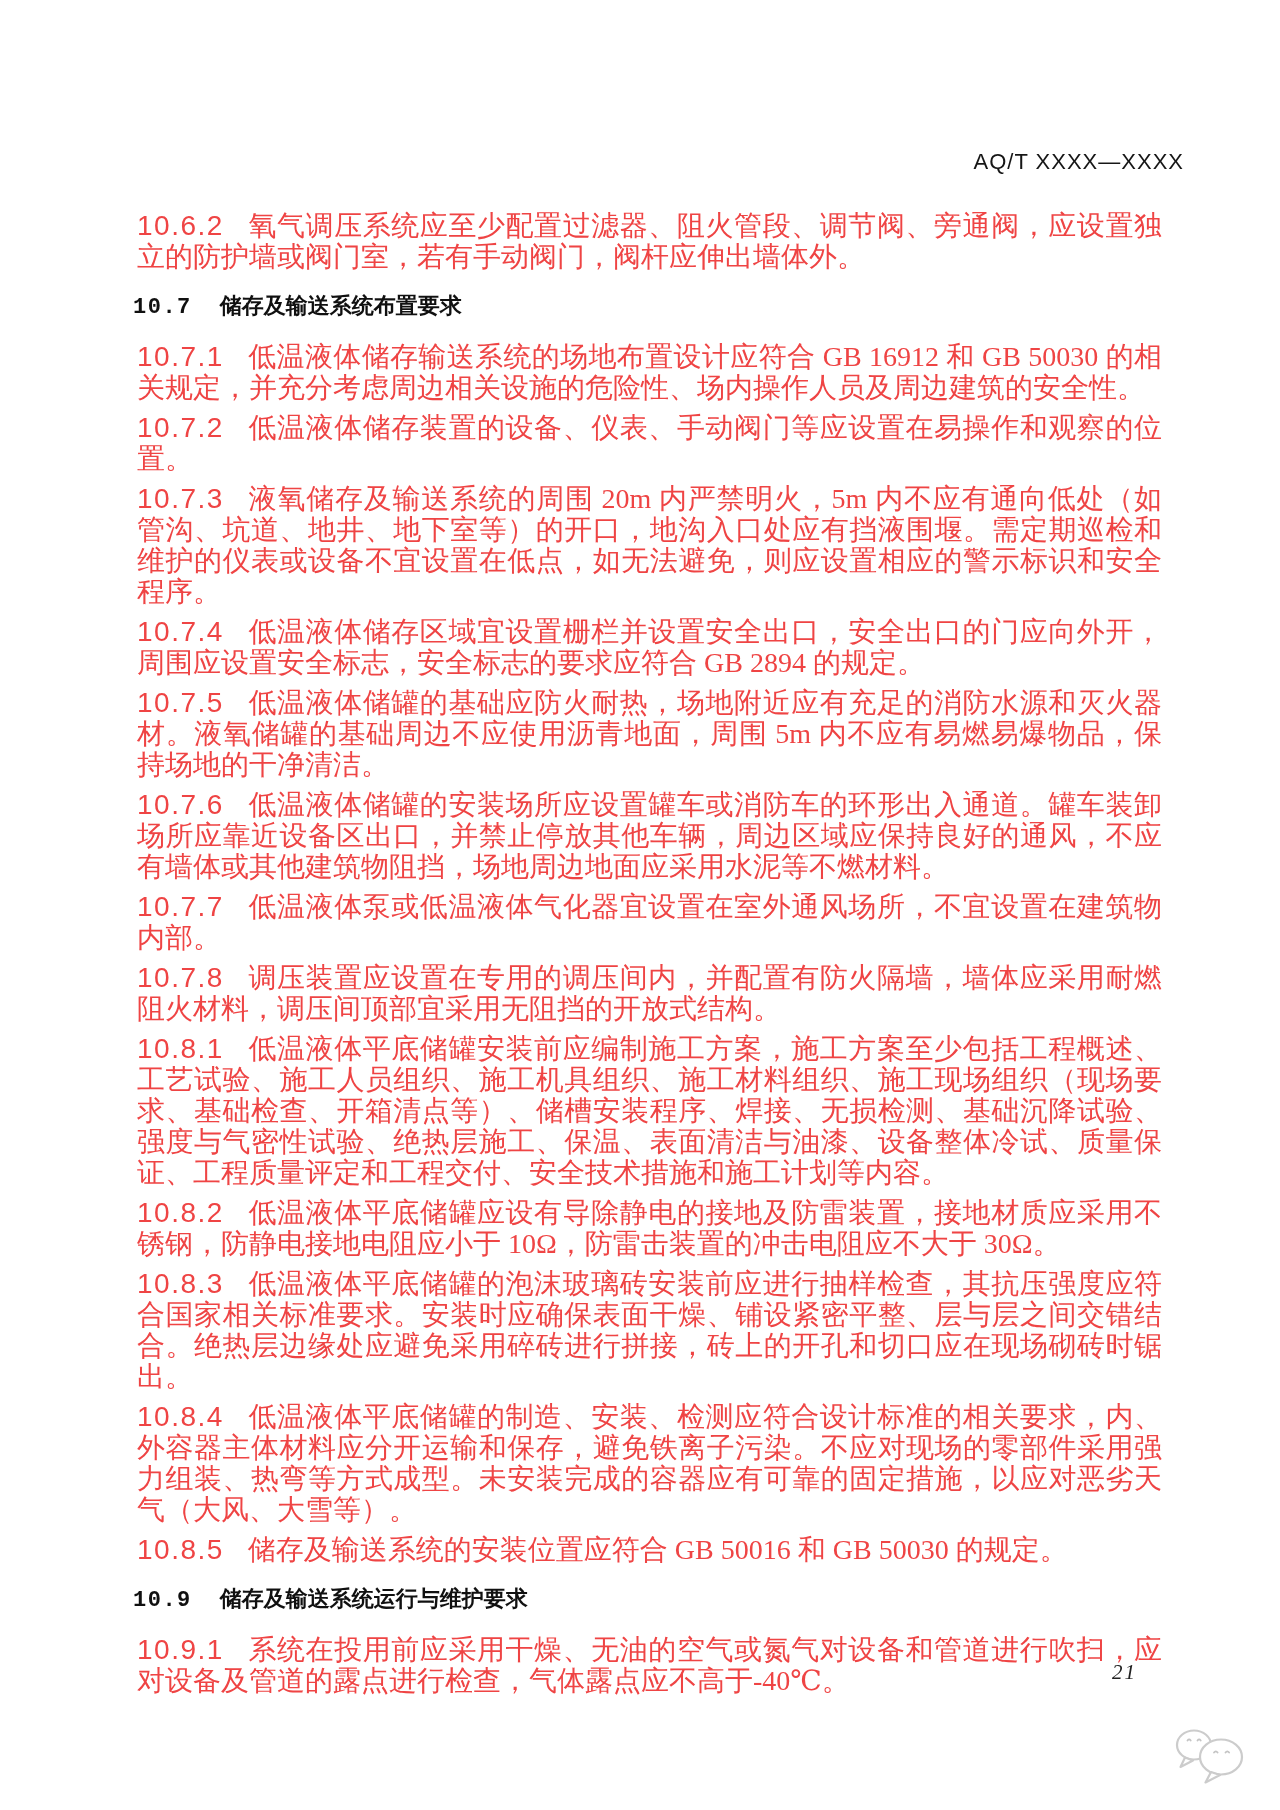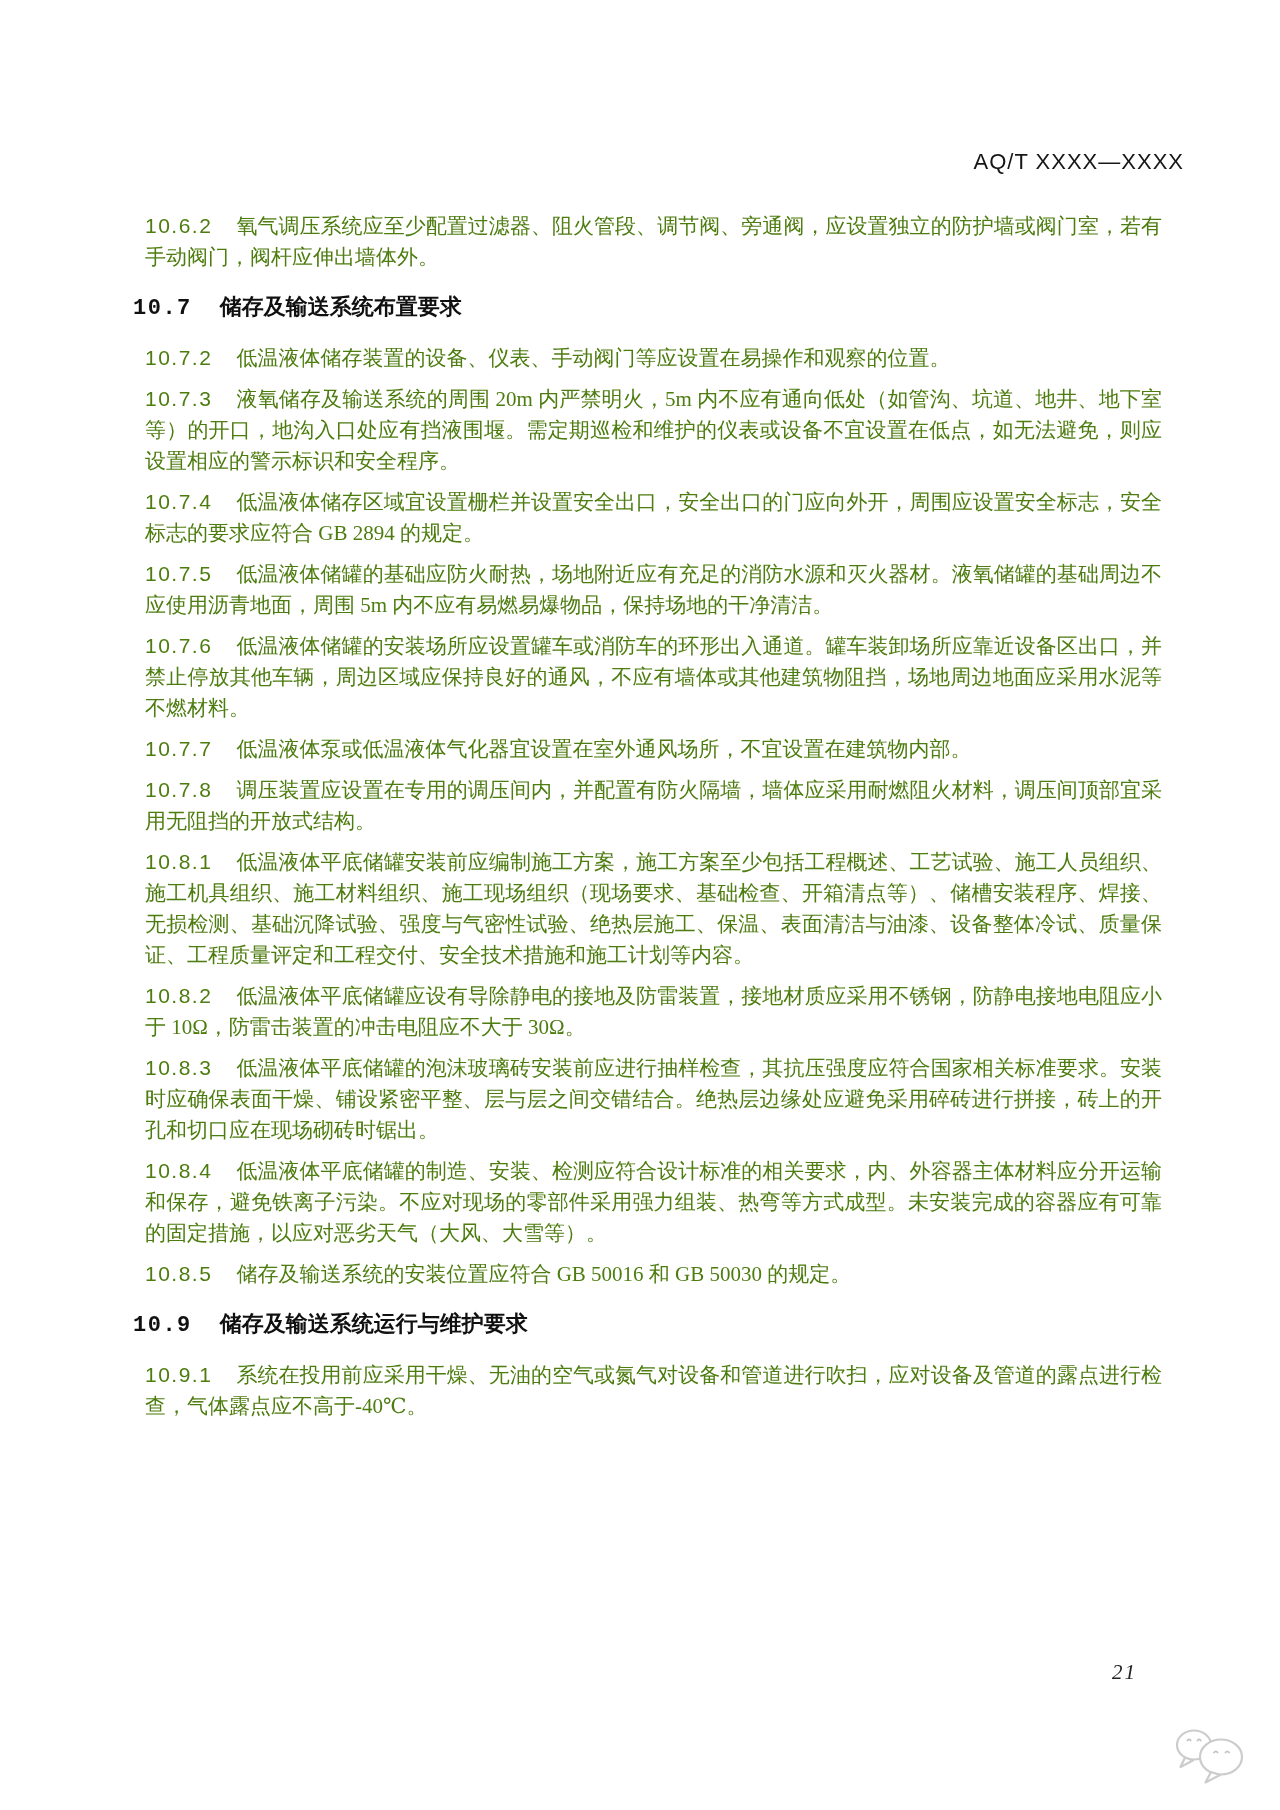--- a/index.html
+++ b/index.html
@@ -19,25 +19,25 @@
     font-family: "Liberation Sans", "DejaVu Sans", sans-serif;
     font-size: 22px;
     letter-spacing: 1px;
     color: #161616;
     line-height: 24px;
   }
   .content {
     padding: 36px 118px 0 133px; 
   }
   .para {
-    font-size: 21px;
+    font-size: 28px;
     line-height: 31px;
-    margin: 0 0 9px 12px;
+    margin: 0 0 9px 4px;
     text-align: justify;
-    color: #4d7c0f;
+    color: #ef4444;
   }
   .para .clause-num {
     font-family: "Liberation Sans", "DejaVu Sans", sans-serif;
     letter-spacing: 1.5px;
     margin-right: 24px;
     white-space: nowrap;
   }
   .section-heading {
     font-size: 22px;
     line-height: 31px;
@@ -90,20 +90,23 @@
   <main class="content">
 
     <p class="para">
       <span class="clause-num">10.6.2</span><span>氧气调压系统应至少配置过滤器、阻火管段、调节阀、旁通阀，应设置独立的防护墙或阀门室，若有手动阀门，阀杆应伸出墙体外。</span>
     </p>
 
     <h2 class="section-heading">
       <span class="clause-num">10.7</span><span>储存及输送系统布置要求</span>
     </h2>
 
+    <p class="para">
+      <span class="clause-num">10.7.1</span><span>低温液体储存输送系统的场地布置设计应符合 GB  16912 和 GB  50030 的相关规定，并充分考虑周边相关设施的危险性、场内操作人员及周边建筑的安全性。</span>
+    </p>
 
     <p class="para">
       <span class="clause-num">10.7.2</span><span>低温液体储存装置的设备、仪表、手动阀门等应设置在易操作和观察的位置。</span>
     </p>
 
     <p class="para">
       <span class="clause-num">10.7.3</span><span>液氧储存及输送系统的周围 20m 内严禁明火，5m 内不应有通向低处（如管沟、坑道、地井、地下室等）的开口，地沟入口处应有挡液围堰。需定期巡检和维护的仪表或设备不宜设置在低点，如无法避免，则应设置相应的警示标识和安全程序。</span>
     </p>
 
     <p class="para">

